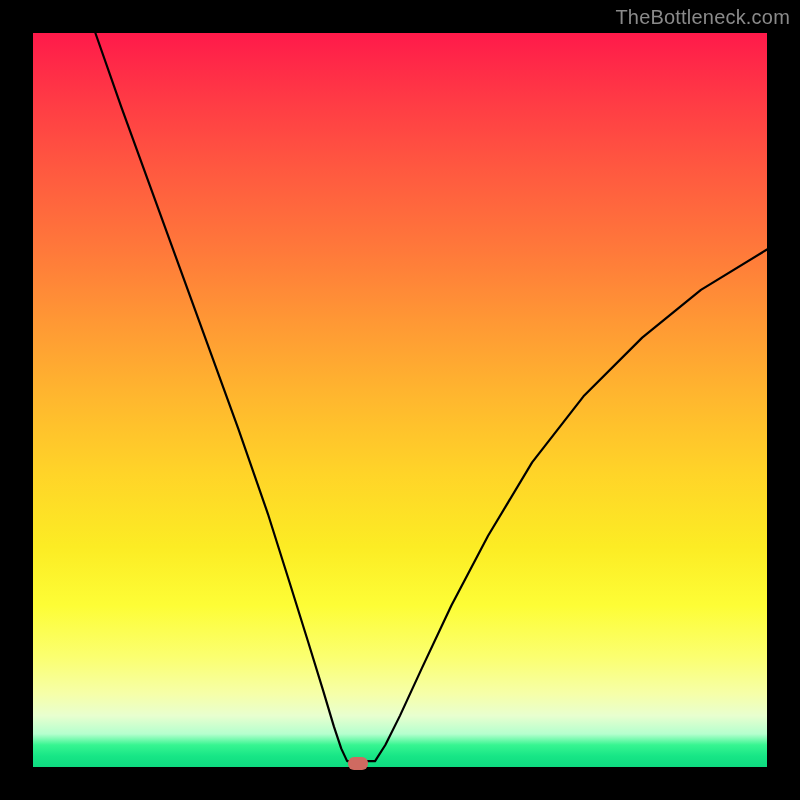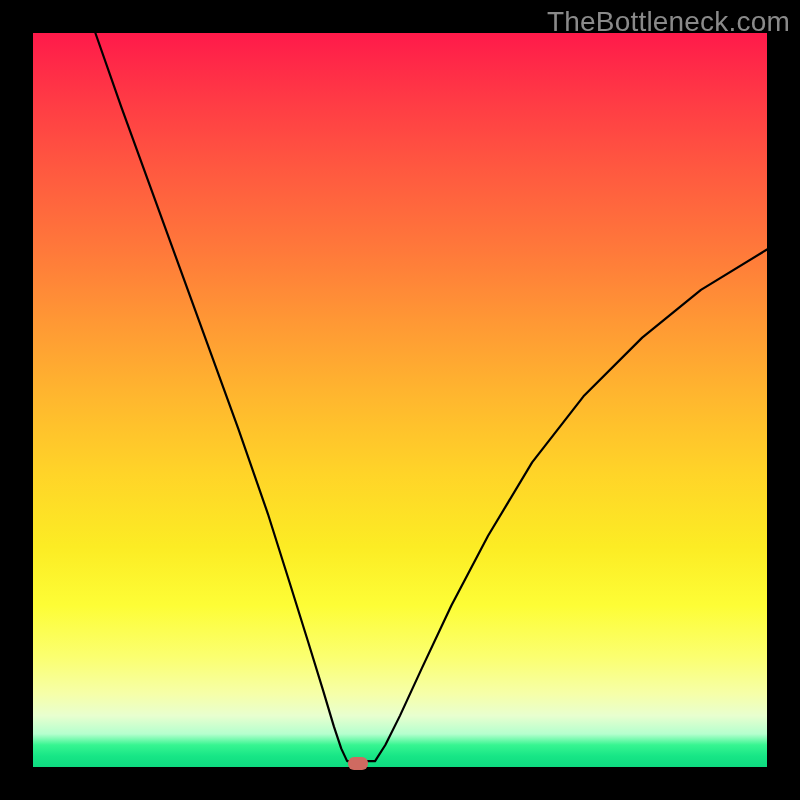--- a/index.html
+++ b/index.html
@@ -42,21 +42,21 @@
       #37f591 97%,
       #17e686 98.5%,
       #0edb80 100%
     );
   }
   .watermark {
     position: absolute;
     top: 6px;
     right: 10px;
     color: #8a8a8a;
-    font-size: 28px;
+    font-size: 20px;
     letter-spacing: 0.2px;
     font-weight: 500;
   }
   svg.curve {
     position: absolute;
     top: 33px;
     left: 33px;
     width: 734px;
     height: 734px;
     overflow: visible;

